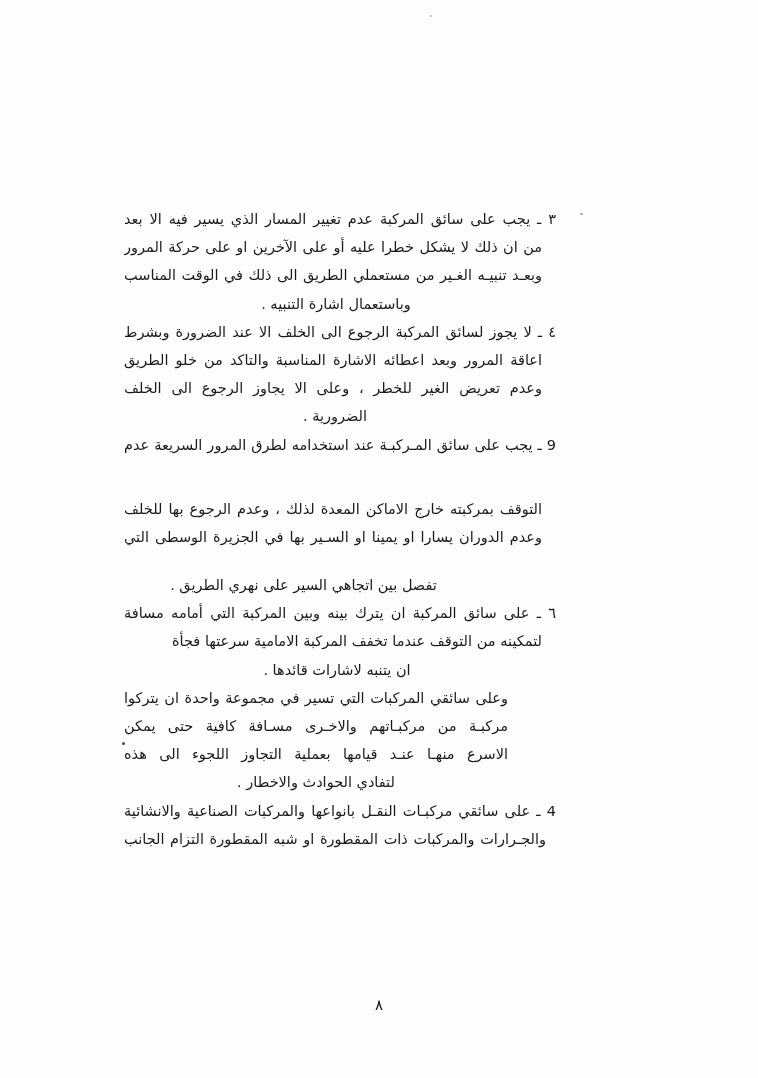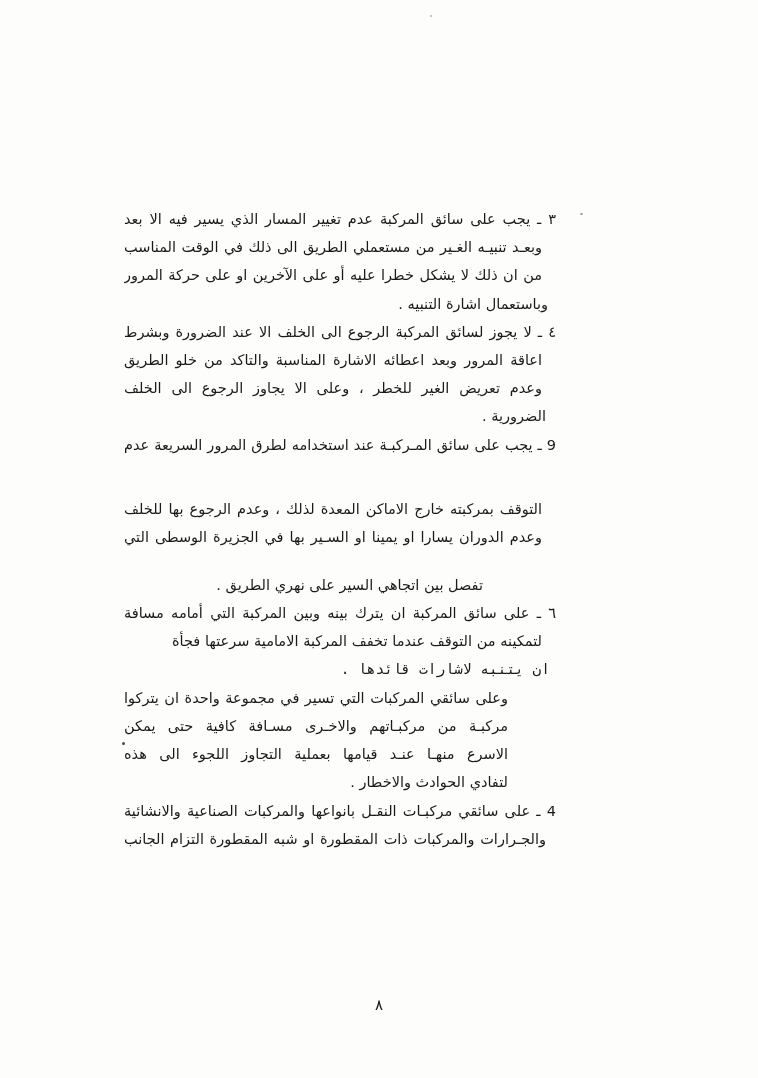--- a/index.html
+++ b/index.html
@@ -27,21 +27,21 @@
     height: 28.2px;
     line-height: 28.2px;
     font-size: 14.5px;
     overflow: hidden;
   }
   .line.j {
     text-align: justify;
     text-align-last: justify;
   }
   .line.r {
-    text-align: right;
+    text-align: center;
   }
   .page-number {
     position: absolute;
     top: 996px;
     left: 0;
     width: 758px;
     text-align: center;
     font-size: 15px;
     color: #1a1a1a;
   }
@@ -52,34 +52,34 @@
   .speck.s1 { left: 580px; top: 213px; width: 3px; height: 2px; background: #9a9a9a; }
   .speck.s2 { left: 430px; top: 15px;  width: 2px; height: 2px; background: #b5b5b5; }
   .speck.s3 { left: 122px; top: 742px; width: 3px; height: 3px; background: #4a4a4a; }
 </style>
 </head>
 <body>
 
 <div class="page">
   <div class="text-block">
       <div class="line j" style="padding-right: 0px;">٣ ـ يجب على سائق المركبة عدم تغيير المسار الذي يسير فيه الا بعد التأكد</div>
+      <div class="line j" style="padding-right: 14px;">من ان ذلك لا يشكل خطرا عليه أو على الآخرين او على حركة المرور</div>
       <div class="line j" style="padding-right: 14px;">وبعـد تنبيـه الغـير من مستعملي الطريق الى ذلك في الوقت المناسب</div>
-      <div class="line j" style="padding-right: 14px;">من ان ذلك لا يشكل خطرا عليه أو على الآخرين او على حركة المرور</div>
       <div class="line r" style="padding-right: 8px;">وباستعمال اشارة التنبيه .</div>
       <div class="line j" style="padding-right: 0px;">٤ ـ لا يجوز لسائق المركبة الرجوع الى الخلف الا عند الضرورة وبشرط عدم</div>
       <div class="line j" style="padding-right: 14px;">اعاقة المرور وبعد اعطائه الاشارة المناسبة والتاكد من خلو الطريق</div>
       <div class="line j" style="padding-right: 14px;">وعدم تعريض الغير للخطر ، وعلى الا يجاوز الرجوع الى الخلف المسافة</div>
       <div class="line r" style="padding-right: 10px;">الضرورية .</div>
       <div class="line j" style="padding-right: 0px;">9 ـ يجب على سائق المـركبـة عند استخدامه لطرق المرور السريعة عدم</div>
       <div class="line j" style="padding-right: 14px; margin-top: 36px;">التوقف بمركبته خارج الاماكن المعدة لذلك ، وعدم الرجوع بها للخلف</div>
       <div class="line j" style="padding-right: 14px;">وعدم الدوران يسارا او يمينا او السـير بها في الجزيرة الوسطى التي</div>
       <div class="line r" style="padding-right: 73px; margin-top: 20px;">تفصل بين اتجاهي السير على نهري الطريق .</div>
       <div class="line j" style="padding-right: 0px;">٦ ـ على سائق المركبة ان يترك بينه وبين المركبة التي أمامه مسافة كافية</div>
       <div class="line j" style="padding-right: 14px; margin-left: 48px;">لتمكينه من التوقف عندما تخفف المركبة الامامية سرعتها فجأة وعليه</div>
-      <div class="line r" style="padding-right: 6px; font-family: Liberation Mono, monospace;">ان يتنبه لاشارات قائدها .</div>
+      <div class="line r" style="padding-right: 6px;">ان يتنبه لاشارات قائدها .</div>
       <div class="line j" style="padding-right: 48px;">وعلى سائقي المركبات التي تسير في مجموعة واحدة ان يتركوا بين كل</div>
       <div class="line j" style="padding-right: 48px;">مركبـة من مركبـاتهم والاخـرى مسـافة كافية حتى يمكن للمركبات</div>
       <div class="line j" style="padding-right: 48px;">الاسرع منهـا عنـد قيامها بعملية التجاوز اللجوء الى هذه المسافات</div>
       <div class="line r" style="padding-right: 48px;">لتفادي الحوادث والاخطار .</div>
       <div class="line j" style="padding-right: 0px;">4 ـ على سائقي مركبـات النقـل بانواعها والمركبات الصناعية والانشائية</div>
       <div class="line j" style="padding-right: 10px;">والجـرارات والمركبات ذات المقطورة او شبه المقطورة التزام الجانب</div>
     </div>
   <div class="page-number">٨</div>
   <div class="speck s1"></div>
   <div class="speck s2"></div>

